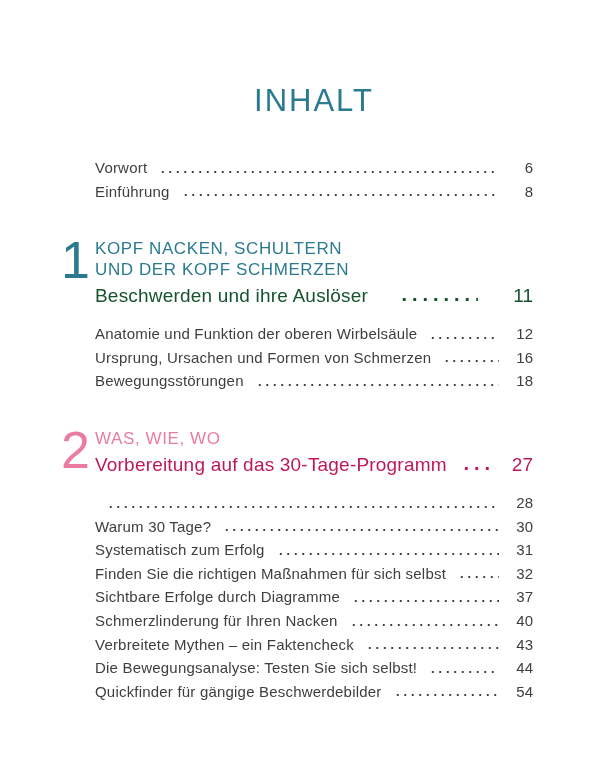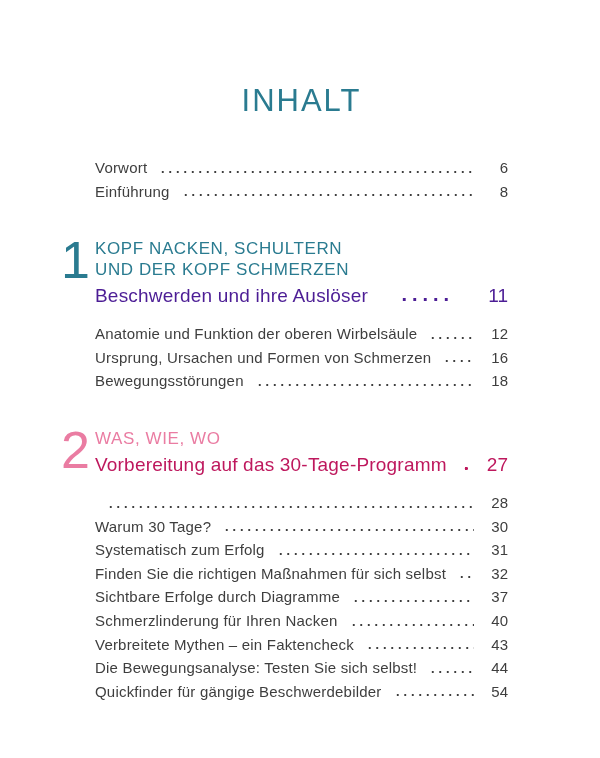--- a/index.html
+++ b/index.html
@@ -12,21 +12,21 @@
     height: 758px;
     overflow: hidden;
     font-family: "Liberation Sans", sans-serif;
     color: #3e3e3e;
     -webkit-font-smoothing: antialiased;
   }
   .page {
     box-sizing: border-box;
     width: 600px;
     height: 758px;
-    padding: 84px 92px 0 95px;
+    padding: 84px 67px 0 95px;
   }
   .title {
     margin: 0 0 38px 0;
     text-align: center;
     font-size: 31px;
     line-height: 34px;
     font-weight: 400;
     letter-spacing: 2px;
     color: #2a7b90;
   }
@@ -109,21 +109,21 @@
     <span class="pagenum">8</span>
   </div>
     </div>
   <div id="chapters">
       <section class="chapter">
     <div class="chapter-number" style="color: rgb(42, 123, 144);">1</div>
     <div class="chapter-caps" style="color: rgb(42, 123, 144);">
           <div>KOPF NACKEN, SCHULTERN</div>
           <div>UND DER KOPF SCHMERZEN</div>
         </div>
-    <div class="row subtitle-row" style="color: #4c1d95; gap: 17px;">
+    <div class="row subtitle-row" style="color: #14532d; gap: 17px;">
       <span class="label">Beschwerden und ihre Auslöser</span>
       <span class="leader"></span>
       <span class="pagenum">11</span>
     </div>
     <div class="chapter-items">
           <div class="row">
     <span class="label">Anatomie und Funktion der oberen Wirbelsäule</span>
     <span class="leader"></span>
     <span class="pagenum">12</span>
   </div>

